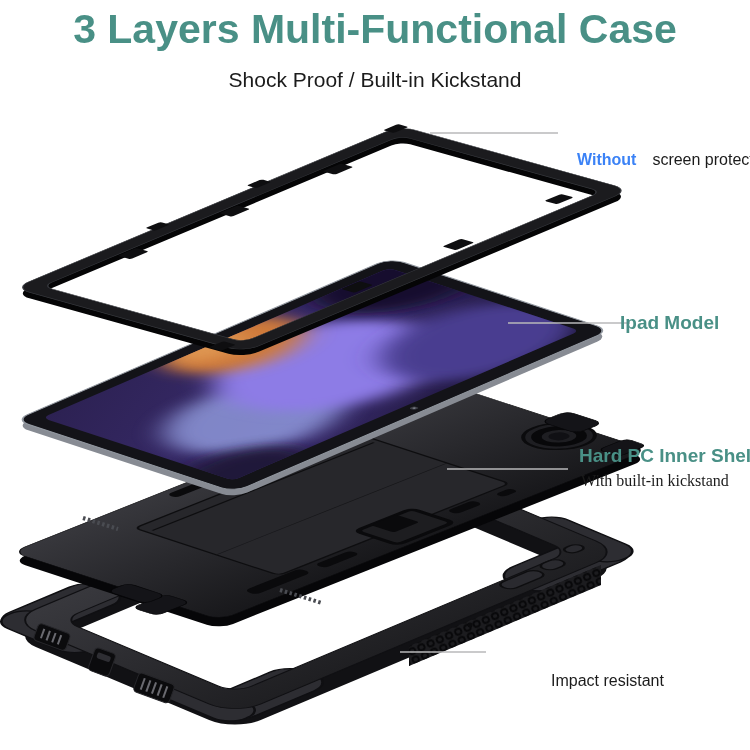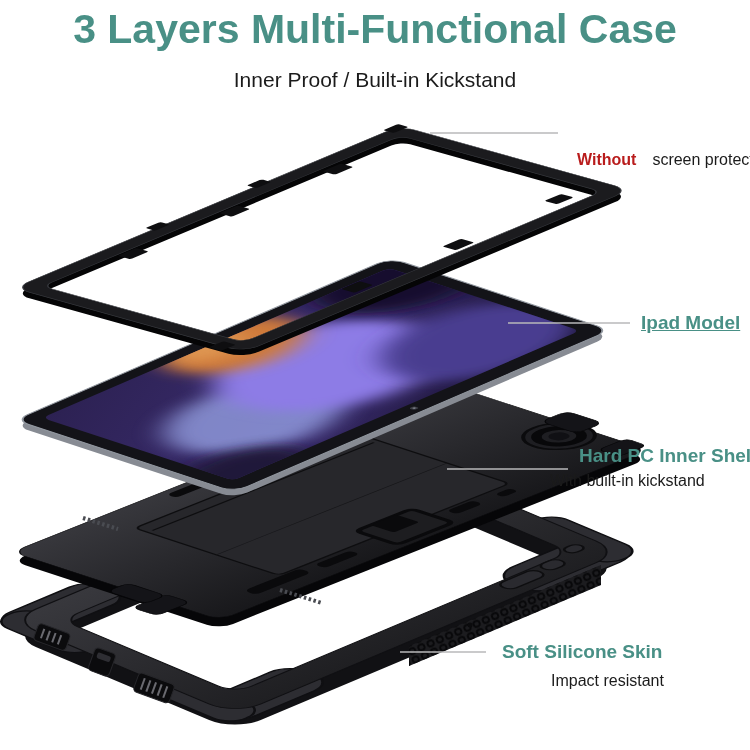--- a/index.html
+++ b/index.html
@@ -50,21 +50,21 @@
     white-space: nowrap;
   }
   .co-note {
     position: absolute;
     font-size: 16px;
     color: #1b1b1b;
     white-space: nowrap;
   }
   .co-note .hl {
     font-weight: bold;
-    color: #b91c1c;
+    color: #3b82f6;
     margin-right: 16px;
   }
 </style>
 </head>
 <body>
 
 <div class="stage">
 
   <svg width="750" height="750" viewBox="0 0 750 750">
     <defs>
@@ -260,27 +260,26 @@
 
     <g stroke="#b8b8ba" stroke-width="1.5">
       <line x1="430" y1="133" x2="558" y2="133"></line>
       <line x1="508" y1="323" x2="630" y2="323"></line>
       <line x1="447" y1="469" x2="568" y2="469"></line>
       <line x1="400" y1="652" x2="486" y2="652"></line>
     </g>
   </svg>
 
   <h1 class="page-title">3 Layers Multi-Functional Case</h1>
-  <div class="page-subtitle">Inner Proof / Built-in Kickstand</div>
+  <div class="page-subtitle">Shock Proof / Built-in Kickstand</div>
 
   <div class="co-note" style="left:577px; top:151px;">
     <span class="hl">Without</span><span>screen protector</span>
   </div>
 
-  <div class="co-label" style="left:641px; top:312px;text-decoration:underline;">Ipad Model</div>
+  <div class="co-label" style="left:620px; top:312px;">Ipad Model</div>
 
   <div class="co-label" style="left:579px; top:445px;">Hard PC Inner Shell</div>
-  <div class="co-note" style="left:550px; top:472px;">With built-in kickstand</div>
-
-  <div class="co-label" style="left:502px; top:641px;">Soft Silicone Skin</div>
+  <div class="co-note" style="left:581px; top:472px;font-family:Liberation Serif, serif;">With built-in kickstand</div>
+
   <div class="co-note" style="left:503px; top:672px;margin-left:48px;">Impact resistant</div>
 
 </div>
 
 </body></html>

